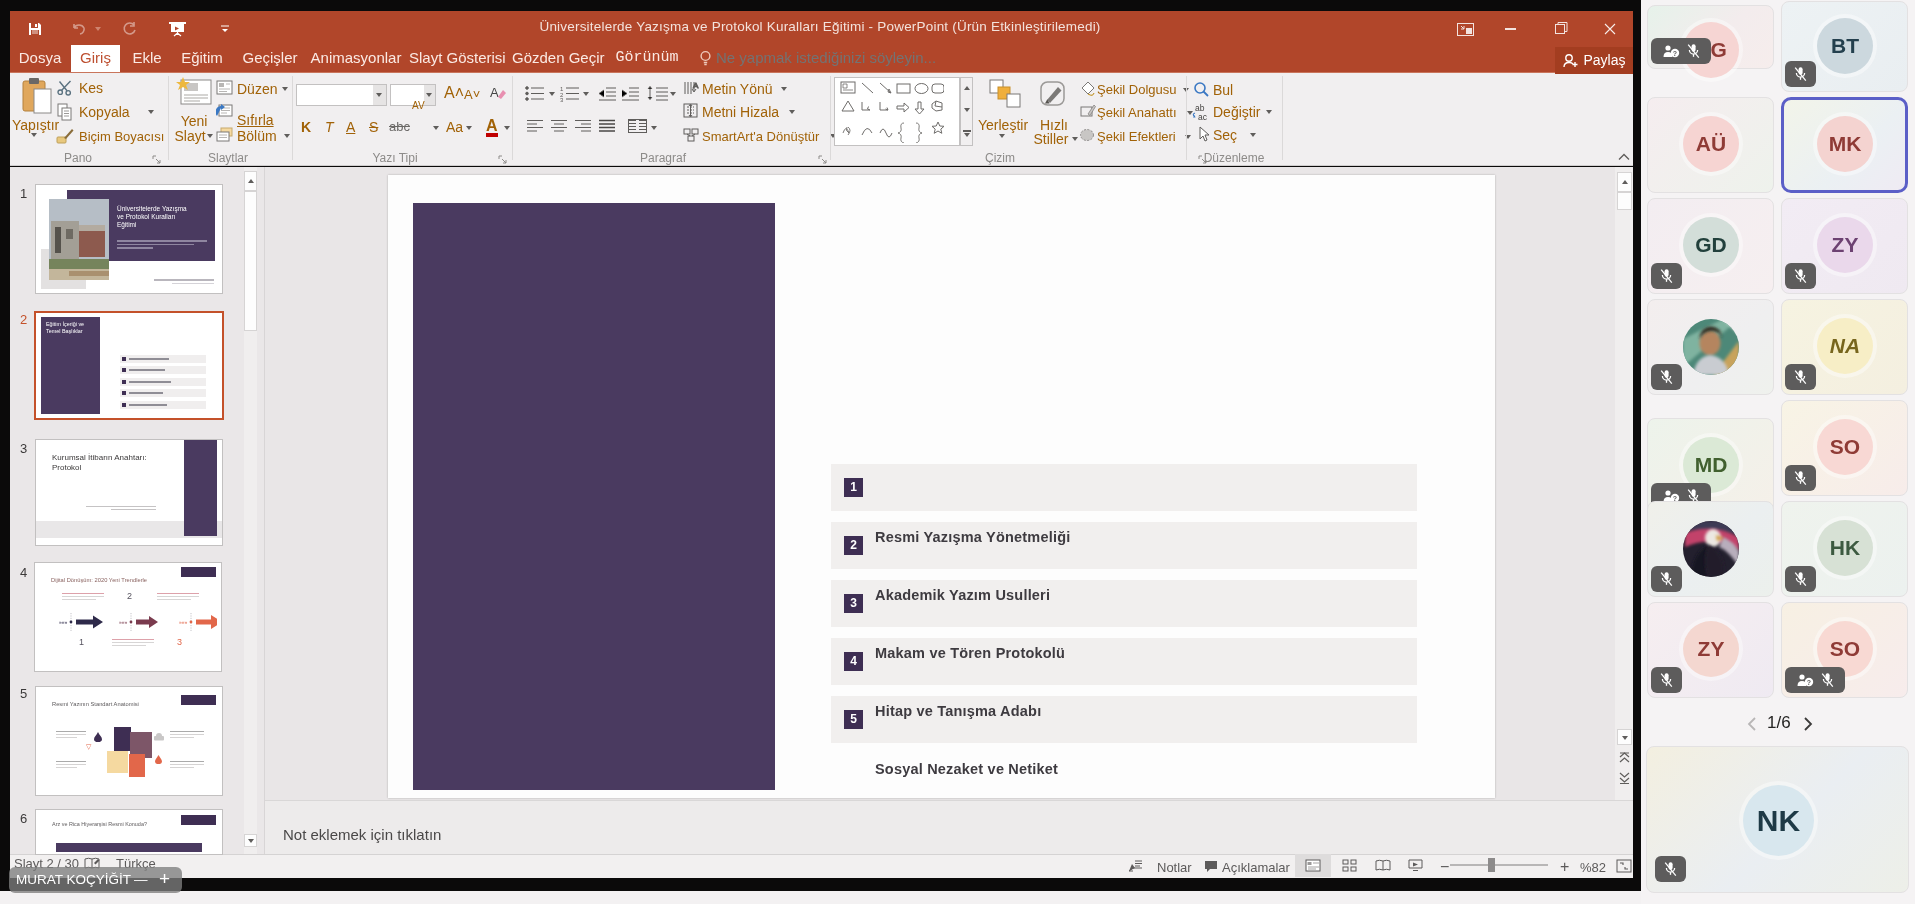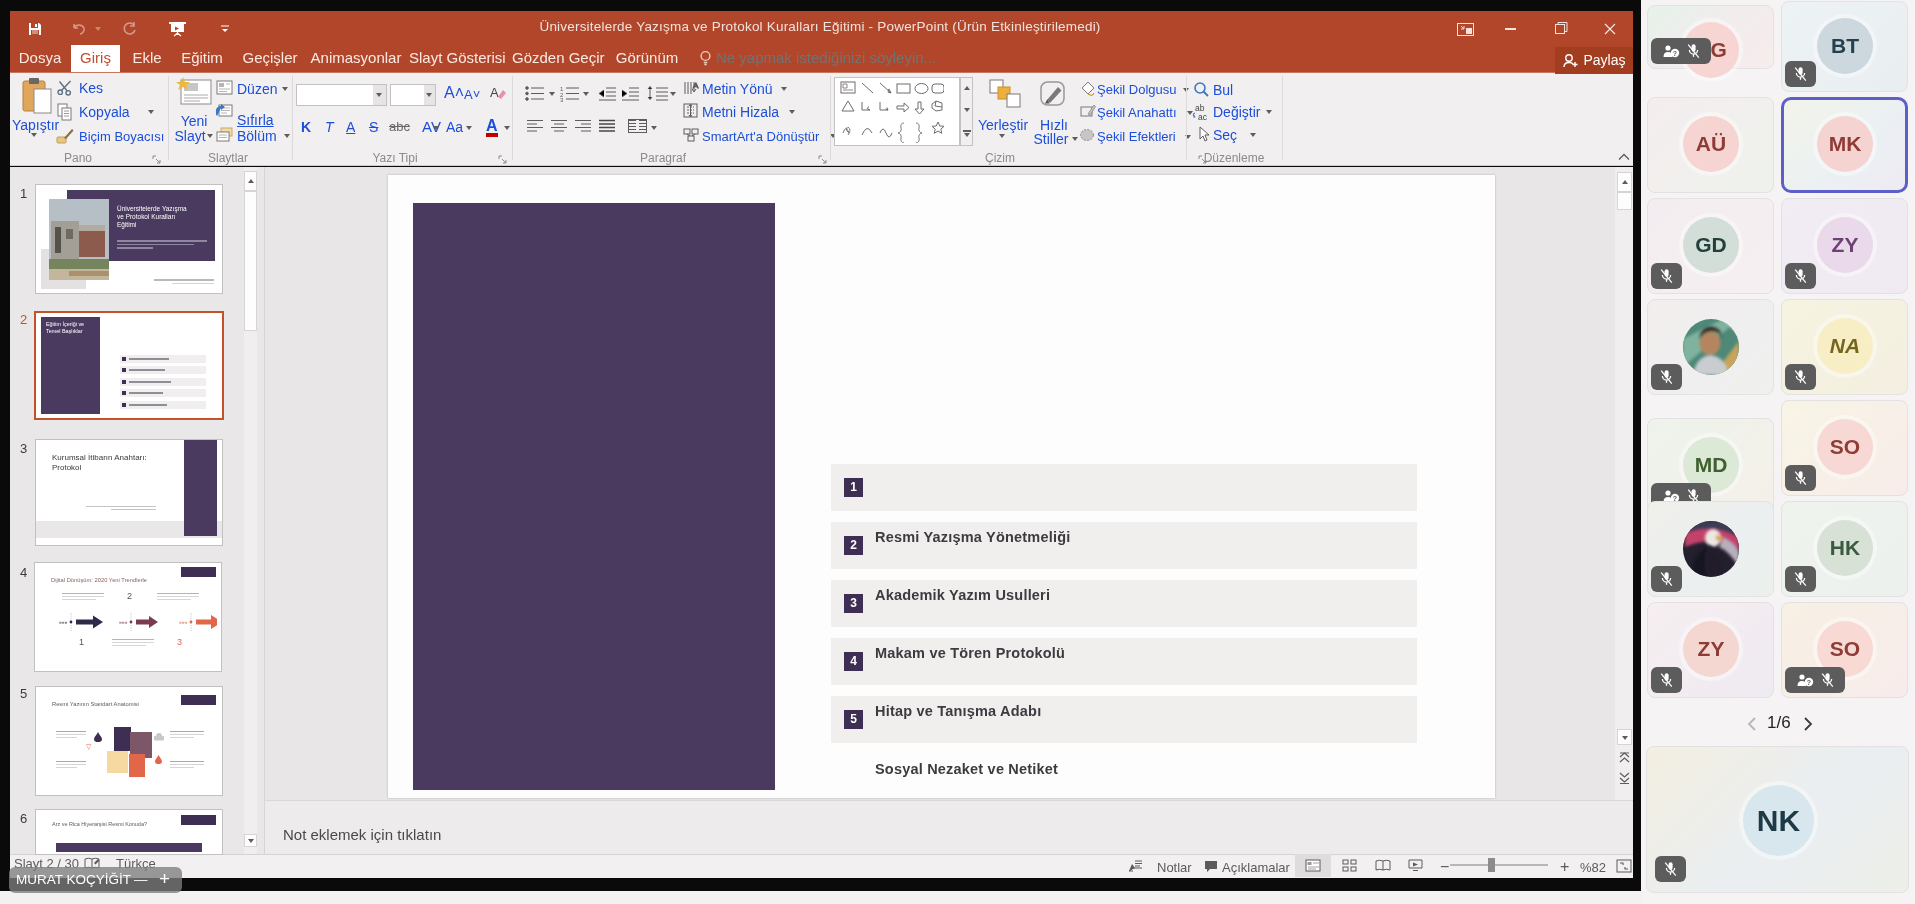--- a/index.html
+++ b/index.html
@@ -20,21 +20,21 @@
   #mainsb{left:1615px;top:167px;width:18px;height:633px;background:#f0eeee;}
   #notes{left:265px;top:800px;width:1368px;height:54px;background:#edebeb;border-top:1px solid #d9d7d7;}
   #status{left:10px;top:854px;width:1623px;height:23px;background:#f2f0f0;border-top:1px solid #d5d3d3;}
   #wtitle{left:420px;top:19px;width:800px;text-align:center;color:#f3e2dc;font-size:13.5px;letter-spacing:.2px;}
   #paylas{left:1555px;top:47px;width:78px;height:27px;background:#a33d20;color:#fff;
           font-size:14px;line-height:27px;text-align:center;}
   
   .tab{top:45px;height:27px;line-height:26px;color:#fbeae4;font-size:15px;text-align:center;white-space:nowrap;}
   #tab-giris{background:#fff;color:#bd4f30;}
   .rsep{top:76px;width:1px;height:84px;background:#dbd9d9;}
-  .ri{position:absolute;font-size:14px;color:#1d4ed8;white-space:nowrap;}
+  .ri{position:absolute;font-size:14px;color:#a16207;white-space:nowrap;}
   .rgray{color:#8d8b89;}
   .dar{position:absolute;width:0;height:0;border-left:3.5px solid transparent;border-right:3.5px solid transparent;border-top:4px solid #5f5d5b;}
   .combo{position:absolute;background:#fff;border:1px solid #c3c1c1;box-sizing:border-box;}
   .launch{position:absolute;width:10px;height:10px;}
   
   #slide{left:388px;top:175px;width:1107px;height:623px;background:#fdfdfd;box-shadow:0 0 2px rgba(0,0,0,.25);}
   #purple{left:413px;top:203px;width:362px;height:587px;background:#4a3a60;}
   #stitle{left:461px;top:246px;width:300px;color:#f1ecf4;font-size:31px;line-height:38px;}
   .bar{left:831px;width:586px;height:47px;background:#f1efee;}
   .num{left:844px;width:19px;height:19px;background:#3e2e53;color:#fff;font-size:12px;
@@ -118,21 +118,21 @@
       </svg>Paylaş</div>
 
   <div class="tab abs" style="left:14px;width:52px;">Dosya</div>
   <div class="tab abs" id="tab-giris" style="left:71px;width:49px;">Giriş</div>
   <div class="tab abs" style="left:123px;width:48px;">Ekle</div>
   <div class="tab abs" style="left:172px;width:60px;">Eğitim</div>
   <div class="tab abs" style="left:238px;width:64px;">Geçişler</div>
   <div class="tab abs" style="left:309px;width:94px;">Animasyonlar</div>
   <div class="tab abs" style="left:409px;width:96px;">Slayt Gösterisi</div>
   <div class="tab abs" style="left:512px;width:92px;">Gözden Geçir</div>
-  <div class="tab abs" style="left:613px;width:68px;">Görünüm</div>
+  <div class="tab abs" style="left:613px;width:68px;font-family:Liberation Mono, monospace;">Görünüm</div>
   <svg class="abs" width="13" height="17" viewBox="0 0 13 17" style="left:699px;top:50px;">
       <circle cx="6.5" cy="6" r="4.4" fill="none" stroke="#eecabc" stroke-width="1.4"></circle>
       <path d="M4.8 12.5h3.4M5.3 14.5h2.4" stroke="#eecabc" stroke-width="1.3"></path>
     </svg>
   <div class="tab abs" style="left:716px;width:220px;text-align:left;color:#737373;">Ne yapmak istediğinizi söyleyin...</div>
 
   <svg class="abs" width="34" height="40" viewBox="0 0 34 40" style="left:20px;top:77px;">
     <rect x="3" y="4" width="22" height="30" rx="2" fill="#e0a75c" stroke="#b4813d" stroke-width="1"></rect>
     <rect x="9" y="1" width="10" height="6" rx="1" fill="#6a6866"></rect>
     <rect x="14" y="12" width="17" height="24" fill="#fff" stroke="#8b8987" stroke-width="1"></rect>
@@ -207,21 +207,21 @@
   <div class="ri" style="left:464px;top:87px;font-size:13px;">A˅</div>
   <svg class="abs" width="18" height="18" viewBox="0 0 18 18" style="left:489px;top:84px;">
       <text x="1" y="13" font-size="13" fill="#444">A</text>
       <path d="M9 13 L14 6 L17 9 L12 15 Z" fill="#e88fb0"></path>
     </svg>
   <div class="ri" style="left:301px;top:119px;font-weight:bold;">K</div>
   <div class="ri" style="left:325px;top:119px;font-style:italic;">T</div>
   <div class="ri" style="left:346px;top:119px;text-decoration:underline;">A</div>
   <div class="ri" style="left:369px;top:119px;text-decoration:line-through;">S</div>
   <div class="ri" style="left:389px;top:119px;text-decoration:line-through;font-size:13px;color:#6b6967;">abc</div>
-  <div class="ri" style="left:412px;top:118px;font-size:15px;margin-left:10px;">AV</div>
+  <div class="ri" style="left:412px;top:100px;font-size:10px;">AV</div>
   <div class="dar" style="left:433px;top:126px;"></div>
   <div class="ri" style="left:446px;top:119px;">Aa</div>
   <div class="dar" style="left:466px;top:126px;"></div>
   <div class="ri" style="left:486px;top:118px;font-size:16px;font-weight:bold;border-bottom:4px solid #c00000;line-height:15px;">A</div>
   <div class="dar" style="left:504px;top:126px;"></div>
   <div class="ri rgray" style="left:357px;top:151px;width:76px;text-align:center;font-size:12px;">Yazı Tipi</div>
   <svg class="launch" style="left:498px;top:155px;" viewBox="0 0 10 10">
       <path d="M1 1h3M1 1v3M4 4l4 4M8 5v3h-3" stroke="#8d8b89" fill="none"></path>
     </svg>
   <div class="rsep abs" style="left:512px;"></div>

